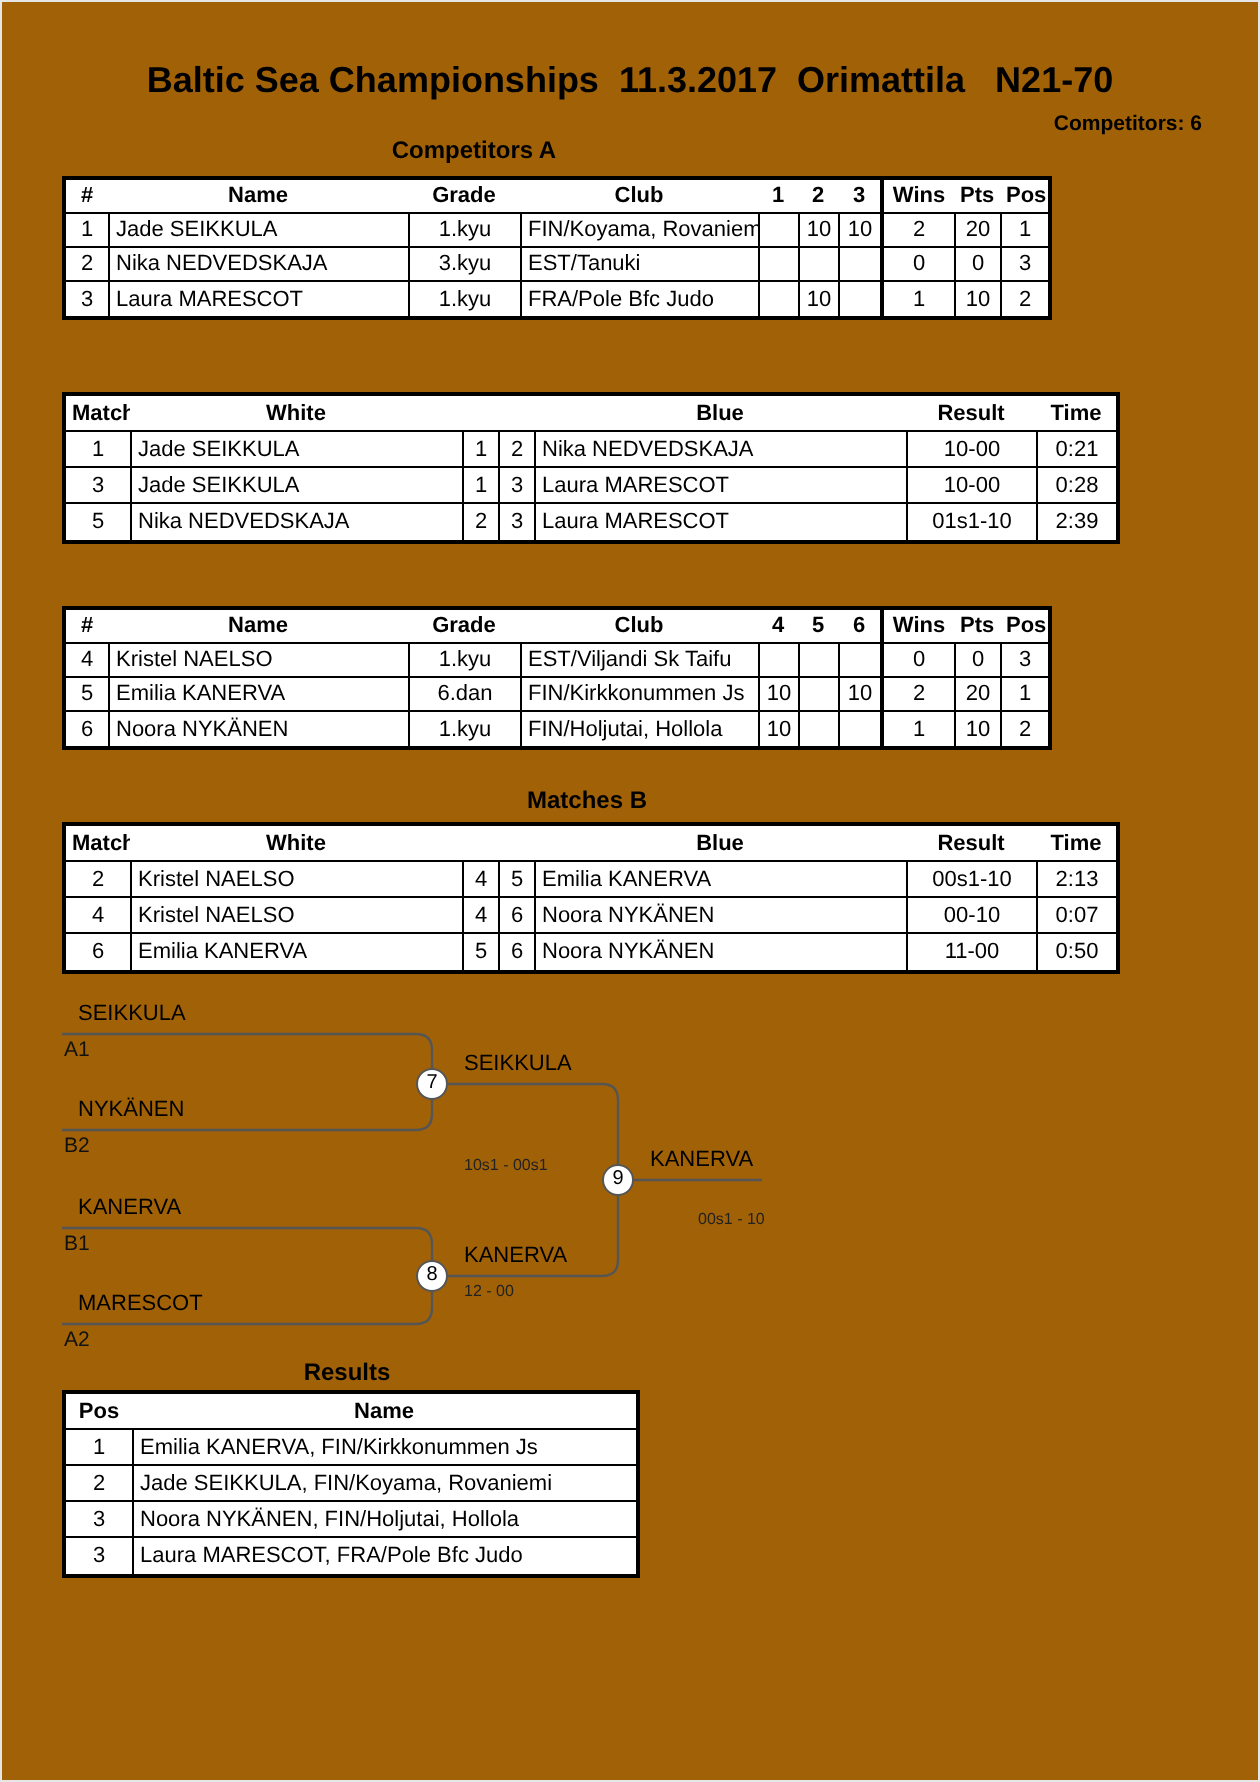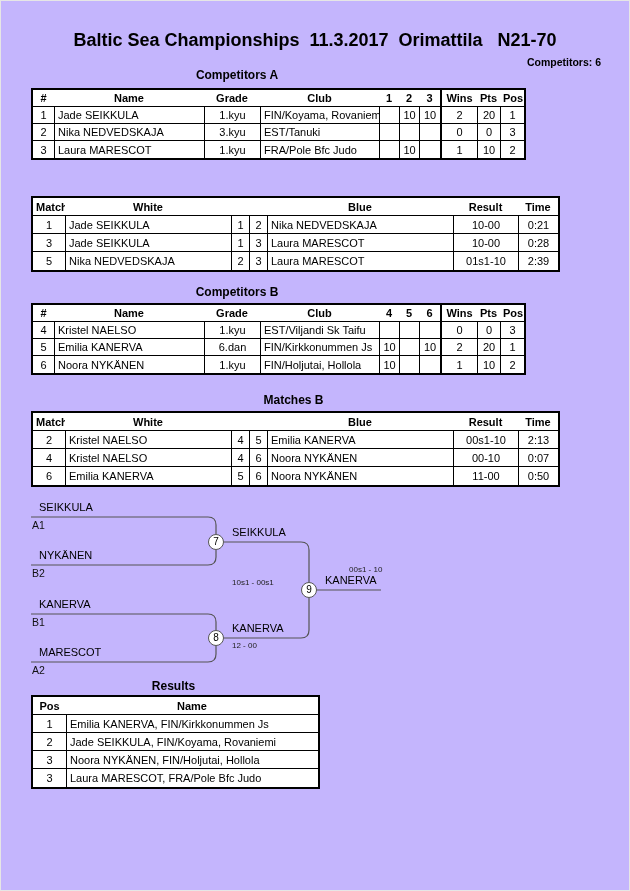--- a/index.html
+++ b/index.html
@@ -1,16 +1,16 @@
 <!DOCTYPE html>
 <html><head>
 <meta charset="utf-8">
 <style>
   html,body{margin:0;padding:0;background:#fff;}
-  .page{position:relative;width:630px;height:891px;background:#c4b5fd;
+  .page{position:relative;width:630px;height:891px;background:#a16207;
         font-family:"Liberation Sans",sans-serif;color:#000;overflow:hidden;
         border:1px solid #e6e6e6;box-sizing:border-box;}
 
   .main-title{position:absolute;top:29px;left:0;width:100%;text-align:center;
               font-size:18px;font-weight:bold;white-space:pre;}
   .comp-count{position:absolute;top:55px;right:28px;font-size:10.5px;font-weight:bold;}
 
   .sec-title{position:absolute;text-align:center;font-size:12px;font-weight:bold;}
   #t-compA-title{left:30px;top:67px;width:412px;}
   #t-matchA-title{left:30px;top:178px;width:525px;}
@@ -46,21 +46,21 @@
   .bk-score{position:absolute;font-size:8px;color:#222;white-space:nowrap;}
   .bk-circle{position:absolute;width:16px;height:16px;box-sizing:border-box;
              border:1.2px solid #555;border-radius:50%;background:#fff;
              font-size:10px;line-height:14px;text-align:center;}
   .p-s1n{left:38px;top:500px;} .p-s1c{left:31px;top:518px;}
   .p-s2n{left:38px;top:548px;} .p-s2c{left:31px;top:566px;}
   .p-s3n{left:38px;top:597px;} .p-s3c{left:31px;top:615px;}
   .p-s4n{left:38px;top:645px;} .p-s4c{left:31px;top:663px;}
   .p-w7n{left:231px;top:525px;} .p-w7s{left:231px;top:544px;margin-top:33px;}
   .p-w8n{left:231px;top:621px;} .p-w8s{left:231px;top:640px;}
-  .p-w9n{left:324px;top:573px;} .p-w9s{left:324px;top:564px;padding-left:24px;}
+  .p-w9n{left:324px;top:573px;} .p-w9s{left:324px;top:604px;padding-left:24px;}
   .p-c7{left:207px;top:533px;} .p-c8{left:207px;top:629px;} .p-c9{left:300px;top:581px;}
 </style>
 </head>
 <body>
 
 <div class="page">
 
   <div class="main-title">Baltic Sea Championships  11.3.2017  Orimattila   N21-70</div>
   <div class="comp-count">Competitors: 6</div>
 
@@ -177,21 +177,20 @@
           <td>Nika NEDVEDSKAJA</td>
           <td>2</td>
           <td>3</td>
           <td>Laura MARESCOT</td>
           <td>01s1-10</td>
           <td>2:39</td>
         </tr>
       </tbody>
     </table>
 
-  <div class="sec-title" id="t-compB-title">Competitors B</div>
   <table class="grid comp" id="tbl-compB">
     <colgroup>
       <col style="width:21px">
         <col style="width:150px">
         <col style="width:56px">
         <col style="width:119px">
       <col style="width:20px">
         <col style="width:20px">
         <col style="width:21px">
       <col style="width:37px">

